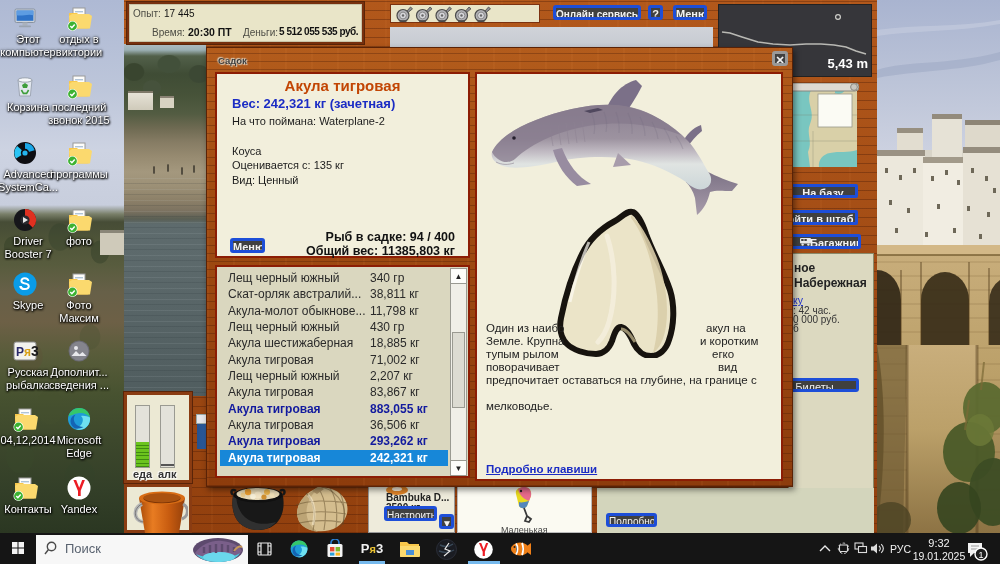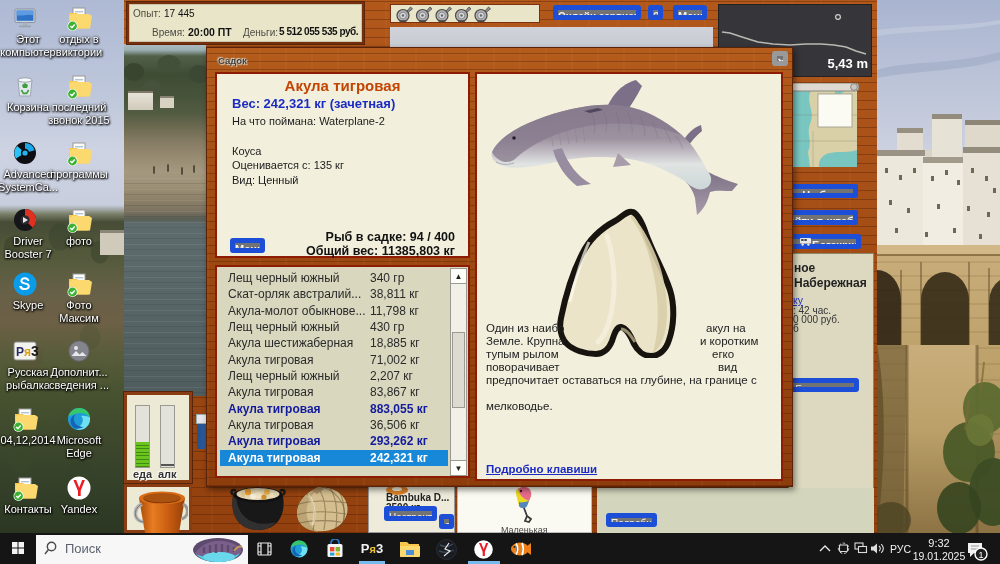--- a/index.html
+++ b/index.html
@@ -2,21 +2,21 @@
 <html><head><meta charset="utf-8">
 <style>
 *{margin:0;padding:0;box-sizing:border-box;font-family:"Liberation Sans",sans-serif;}
 html,body{width:1000px;height:564px;overflow:hidden;}
 #root{position:absolute;left:0;top:0;width:1000px;height:564px;overflow:hidden;background:#b9c3d8;}
 .abs{position:absolute;}
 .wood{background-color:#a04d16;background-image:
  repeating-linear-gradient(0deg, rgba(62,20,4,.33) 0 1px, rgba(0,0,0,0) 1px 9px),
  repeating-linear-gradient(90deg, rgba(255,160,80,.05) 0 2px, rgba(0,0,0,0) 2px 29px),
  linear-gradient(180deg,#b2581b,#92400e);}
-.dbtn{position:absolute;background:#737373;color:#f2f2f2;border:5px solid #1d4ed8;border-radius:3px;text-align:center;font-weight:bold;white-space:nowrap;overflow:hidden;}
+.dbtn{position:absolute;background:#404040;color:#f2f2f2;border:3px solid #1d4ed8;border-radius:3px;text-align:center;font-weight:bold;white-space:nowrap;overflow:hidden;}
 .dlab{position:absolute;width:62px;text-align:center;font-size:11px;line-height:13px;color:#fff;
  text-shadow:0 1px 2px rgba(0,0,0,.95),0 0 3px rgba(0,0,0,.85),1px 1px 2px rgba(0,0,0,.9);}
 .ic{position:absolute;}
 .cell{position:absolute;font-size:12px;color:#2a2a2a;white-space:nowrap;}
 </style></head>
 <body>
 <div id="root">
 
 <div class="abs" style="left:0;top:0;width:124px;height:533px;background:
  linear-gradient(180deg,#aeb9d4 0,#bdc6da 90px,#cdd3e2 150px,#c8cedd 205px,#7a806a 214px,#464c36 222px,#4e5438 240px,#585c3e 265px,#676048 292px,#6d6046 322px,#585c3a 355px,#475230 395px,#3d482c 440px,#333f28 490px,#2b3722 533px);"></div>
@@ -252,21 +252,21 @@
  radial-gradient(2px 6px at 44px 8px,rgba(50,46,38,.7) 60%,rgba(0,0,0,0) 70%),
  radial-gradient(2px 6px at 58px 11px,rgba(50,46,38,.7) 60%,rgba(0,0,0,0) 70%),
  radial-gradient(2px 6px at 70px 9px,rgba(50,46,38,.7) 60%,rgba(0,0,0,0) 70%)"></div>
 <div class="abs" style="left:124px;top:178px;width:82px;height:218px;opacity:.6;background:
  repeating-linear-gradient(180deg,rgba(210,220,225,.16) 0 1px,rgba(0,0,0,0) 1px 5px,rgba(25,35,40,.22) 5px 6px,rgba(0,0,0,0) 6px 11px);"></div>
 
 <div class="abs" style="left:127px;top:2px;width:237px;height:42px;background:#e9e5c8;border:2px solid #77300e;box-shadow:0 0 0 1px #5a2509, inset 0 0 0 1px #c8c4a8;"></div>
 <div class="cell" style="left:133px;top:8px;font-size:10px;color:#4c4c44">Опыт:</div>
 <div class="cell" style="left:164px;top:8px;font-size:10px;color:#111">17 445</div>
 <div class="cell" style="left:152px;top:27px;font-size:10px;color:#4c4c44">Время:</div>
-<div class="cell" style="left:188px;top:26px;font-size:10.5px;color:#111;font-weight:bold">20:00 ПТ</div>
+<div class="cell" style="left:188px;top:26px;font-size:10.5px;color:#111;font-weight:bold">20:30 ПТ</div>
 <div class="cell" style="left:243px;top:27px;font-size:10px;color:#4c4c44">Деньги:</div>
 <div class="cell" style="left:279px;top:26px;font-size:10px;letter-spacing:-0.45px;color:#111;font-weight:bold">5 512 055 535 руб.</div>
 
 <div class="abs" style="left:390px;top:27px;width:323px;height:21px;background:linear-gradient(180deg,#d0d3d9,#c6cad1);"></div>
 
 <div class="abs" style="left:390px;top:4px;width:150px;height:19px;background:#e9e5c8;border:1px solid #7c3210;"></div>
 <svg class="abs" style="left:390px;top:4px" width="150" height="19" viewBox="0 0 150 19">
  <g id="reel">
         <circle cx="13" cy="11.5" r="6" fill="#b2b2b6" stroke="#4a4a4a" stroke-width="1.2"></circle>
         <circle cx="13" cy="11.5" r="3.4" fill="#d6d6da" stroke="#777" stroke-width=".8"></circle>

